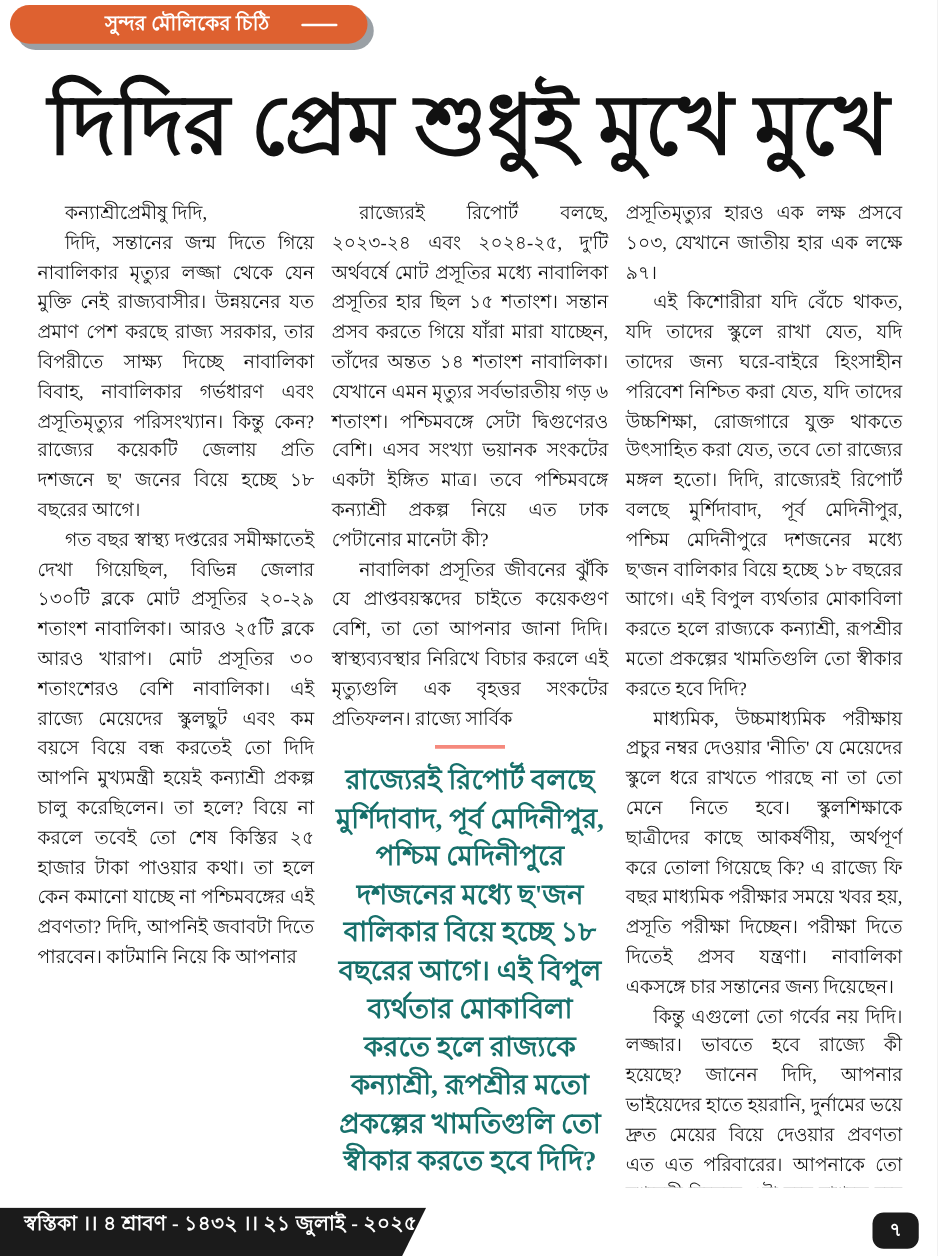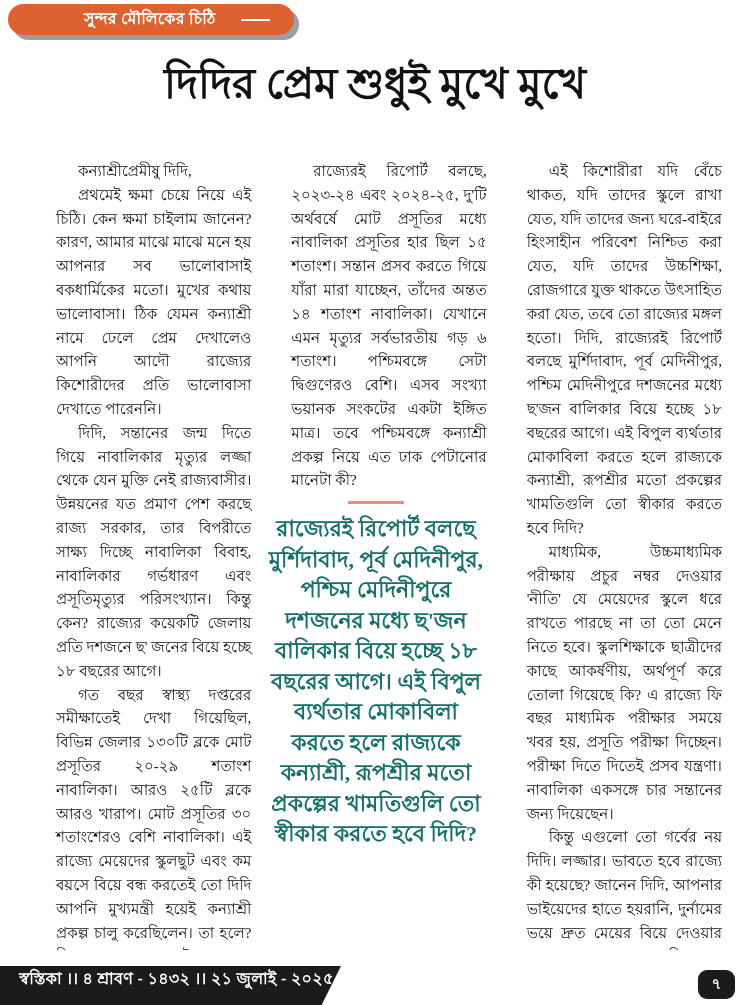--- a/index.html
+++ b/index.html
@@ -32,35 +32,35 @@
     font-size:16px;font-weight:700;white-space:nowrap;letter-spacing:.2px;
   }
   .ribbon-line{
     flex:1;height:2px;background:#ffffff;margin-left:10px;border-radius:1px;
   }
 
   
   .headline{
     position:absolute;top:56px;left:0;width:100%;
     text-align:center;
-    font-size:42px;line-height:1.35;font-weight:700;color:#111111;
+    font-size:67px;line-height:1.35;font-weight:700;color:#111111;
     letter-spacing:0;
   }
 
   
   .columns{
     position:absolute;top:160px;left:30px;width:692px;height:790px;
     display:flex;gap:14px;overflow:hidden;
   }
   .col{
     flex:1 1 0;min-width:0;
     font-size:15px;line-height:23.8px;color:#141414;
     text-align:justify;
   }
-  .para{text-indent:22px;margin-left:26px;}
+  .para{text-indent:22px;}
   .para.no-indent{text-indent:0;}
 
   
   .pull-quote-block{margin-top:6px;}
   .quote-rule{
     width:56px;height:3px;background:var(--rule-pink);
     margin:8px auto 10px auto;border:0;
   }
   .pull-quote{
     color:var(--quote-teal);
@@ -97,36 +97,37 @@
     <span class="ribbon-label">সুন্দর মৌলিকের চিঠি</span>
     <span class="ribbon-line"></span>
   </div>
 
   <h1 class="headline">দিদির প্রেম শুধুই মুখে মুখে</h1>
 
   <div class="columns">
 
     <div class="col">
       <p class="para">কন্যাশ্রীপ্রেমীষু দিদি,</p>
-      <p class="para">প্রথমেই ক্ষমা চেয়ে নিয়ে এই চিঠি। কেন ক্ষমা চাইলাম জানেন? কারণ, আমার মাঝে মাঝে মনে হয় আপনার সব ভালোবাসাই বকধার্মিকের মতো। মুখের কথায় ভালোবাসা। ঠিক যেমন কন্যাশ্রী নামে ঢেলে প্রেম দেখালেও আপনি আদৌ রাজ্যের কিশোরীদের প্রতি ভালোবাসা দেখাতে পারেননি।</p>
       <p class="para">দিদি, সন্তানের জন্ম দিতে গিয়ে নাবালিকার মৃত্যুর লজ্জা থেকে যেন মুক্তি নেই রাজ্যবাসীর। উন্নয়নের যত প্রমাণ পেশ করছে রাজ্য সরকার, তার বিপরীতে সাক্ষ্য দিচ্ছে নাবালিকা বিবাহ, নাবালিকার গর্ভধারণ এবং প্রসূতিমৃত্যুর পরিসংখ্যান। কিন্তু কেন? রাজ্যের কয়েকটি জেলায় প্রতি দশজনে ছ' জনের বিয়ে হচ্ছে ১৮ বছরের আগে।</p>
       <p class="para">গত বছর স্বাস্থ্য দপ্তরের সমীক্ষাতেই দেখা গিয়েছিল, বিভিন্ন জেলার ১৩০টি ব্লকে মোট প্রসূতির ২০-২৯ শতাংশ নাবালিকা। আরও ২৫টি ব্লকে আরও খারাপ। মোট প্রসূতির ৩০ শতাংশেরও বেশি নাবালিকা। এই রাজ্যে মেয়েদের স্কুলছুট এবং কম বয়সে বিয়ে বন্ধ করতেই তো দিদি আপনি মুখ্যমন্ত্রী হয়েই কন্যাশ্রী প্রকল্প চালু করেছিলেন। তা হলে? বিয়ে না করলে তবেই তো শেষ কিস্তির ২৫ হাজার টাকা পাওয়ার কথা। তা হলে কেন কমানো যাচ্ছে না পশ্চিমবঙ্গের এই প্রবণতা? দিদি, আপনিই জবাবটা দিতে পারবেন। কাটমানি নিয়ে কি আপনার</p>
     </div>
 
     <div class="col">
       <p class="para">রাজ্যেরই রিপোর্ট বলছে, ২০২৩-২৪ এবং ২০২৪-২৫, দু'টি অর্থবর্ষে মোট প্রসূতির মধ্যে নাবালিকা প্রসূতির হার ছিল ১৫ শতাংশ। সন্তান প্রসব করতে গিয়ে যাঁরা মারা যাচ্ছেন, তাঁদের অন্তত ১৪ শতাংশ নাবালিকা। যেখানে এমন মৃত্যুর সর্বভারতীয় গড় ৬ শতাংশ। পশ্চিমবঙ্গে সেটা দ্বিগুণেরও বেশি। এসব সংখ্যা ভয়ানক সংকটের একটা ইঙ্গিত মাত্র। তবে পশ্চিমবঙ্গে কন্যাশ্রী প্রকল্প নিয়ে এত ঢাক পেটানোর মানেটা কী?</p>
+      <p class="para">নাবালিকা প্রসূতির জীবনের ঝুঁকি যে প্রাপ্তবয়স্কদের চাইতে কয়েকগুণ বেশি, তা তো আপনার জানা দিদি। স্বাস্থ্যব্যবস্থার নিরিখে বিচার করলে এই মৃত্যুগুলি এক বৃহত্তর সংকটের প্রতিফলন। রাজ্যে সার্বিক</p>
 
       <div class="pull-quote-block">
         <hr class="quote-rule">
         <p class="pull-quote">রাজ্যেরই রিপোর্ট বলছে মুর্শিদাবাদ, পূর্ব মেদিনীপুর, পশ্চিম মেদিনীপুরে দশজনের মধ্যে ছ'জন বালিকার বিয়ে হচ্ছে ১৮ বছরের আগে। এই বিপুল ব্যর্থতার মোকাবিলা করতে হলে রাজ্যকে কন্যাশ্রী, রূপশ্রীর মতো প্রকল্পের খামতিগুলি তো স্বীকার করতে হবে দিদি?</p>
 
       </div>
     </div>
 
     <div class="col">
+      <p class="para no-indent">প্রসূতিমৃত্যুর হারও এক লক্ষ প্রসবে ১০৩, যেখানে জাতীয় হার এক লক্ষে ৯৭।</p>
       <p class="para">এই কিশোরীরা যদি বেঁচে থাকত, যদি তাদের স্কুলে রাখা যেত, যদি তাদের জন্য ঘরে-বাইরে হিংসাহীন পরিবেশ নিশ্চিত করা যেত, যদি তাদের উচ্চশিক্ষা, রোজগারে যুক্ত থাকতে উৎসাহিত করা যেত, তবে তো রাজ্যের মঙ্গল হতো। দিদি, রাজ্যেরই রিপোর্ট বলছে মুর্শিদাবাদ, পূর্ব মেদিনীপুর, পশ্চিম মেদিনীপুরে দশজনের মধ্যে ছ'জন বালিকার বিয়ে হচ্ছে ১৮ বছরের আগে। এই বিপুল ব্যর্থতার মোকাবিলা করতে হলে রাজ্যকে কন্যাশ্রী, রূপশ্রীর মতো প্রকল্পের খামতিগুলি তো স্বীকার করতে হবে দিদি?</p>
       <p class="para">মাধ্যমিক, উচ্চমাধ্যমিক পরীক্ষায় প্রচুর নম্বর দেওয়ার 'নীতি' যে মেয়েদের স্কুলে ধরে রাখতে পারছে না তা তো মেনে নিতে হবে। স্কুলশিক্ষাকে ছাত্রীদের কাছে আকর্ষণীয়, অর্থপূর্ণ করে তোলা গিয়েছে কি? এ রাজ্যে ফি বছর মাধ্যমিক পরীক্ষার সময়ে খবর হয়, প্রসূতি পরীক্ষা দিচ্ছেন। পরীক্ষা দিতে দিতেই প্রসব যন্ত্রণা। নাবালিকা একসঙ্গে চার সন্তানের জন্য দিয়েছেন।</p>
       <p class="para"><span>কিন্তু এগুলো তো গর্বের নয় দিদি। লজ্জার। ভাবতে হবে রাজ্যে কী হয়েছে? জানেন দিদি, আপনার ভাইয়েদের হাতে হয়রানি, দুর্নামের ভয়ে দ্রুত মেয়ের বিয়ে দেওয়ার প্রবণতা এত এত পরিবারের। আপনাকে তো মুখ্যমন্ত্রী হিসেবে এটা মনে রাখতে হবে যে, সুস্থ রাজনীতি কেবল শাসন করে না। সুস্থ প্রশাসনের অর্থ, তা উন্নততর জনজীবনের উপযুক্ত সংস্কৃতি নির্মাণ করে। মানব উন্নয়নের বিভিন্ন সূচকের মধ্যেই রয়েছে, মেয়েদের শিক্ষার উন্নতি, প্রসূতিমৃত্যু হ্রাস, নারী সক্ষমতা বৃদ্ধি। এ সবই ভূলুণ্ঠিত হয় নাবালিকা মায়ের মৃত্যুতে। কিন্তু আপনি শুধুই রাজনীতি করে ১৪টা বছর কাটিয়ে দিলেন।</span></p>
     </div>
 
   </div>
 
   <div class="footer-band">
     <span class="footer-text">স্বস্তিকা ।।  ৪ শ্রাবণ - ১৪৩২ ।। ২১ জুলাই - ২০২৫</span>
   </div>

